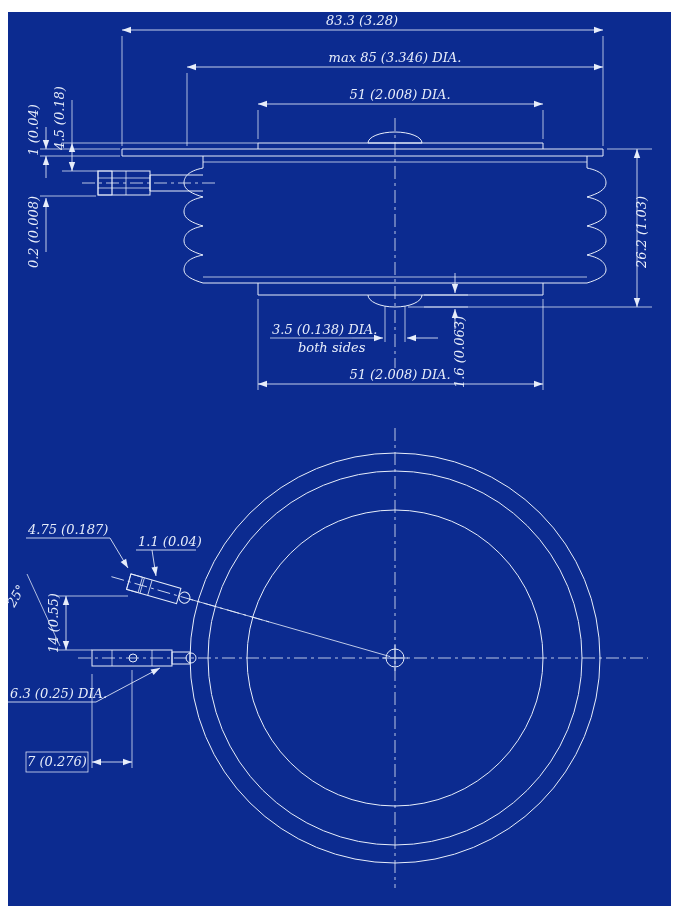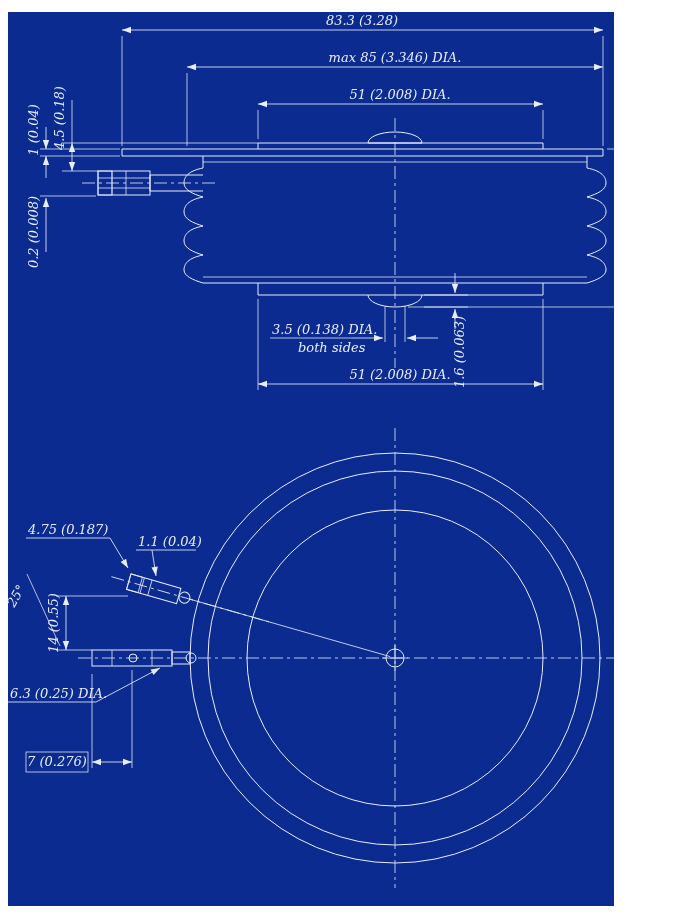--- a/index.html
+++ b/index.html
@@ -1,16 +1,16 @@
 <!DOCTYPE html>
 <html style="--bg: #0c2b90; --line: #e7edfa;"><head>
 <meta charset="utf-8">
 <style>
   html,body{margin:0;padding:0;background:#ffffff;}
-  .stage{position:relative;width:614px;height:918px;background:#ffffff;overflow:hidden;}
+  .stage{position:relative;width:679px;height:918px;background:#ffffff;overflow:hidden;}
   svg{display:block}
   .sheet{fill:var(--bg,#0c2b90);}
   .s{stroke:var(--line,#e7edfa);stroke-width:1;fill:none;}
   .thin{stroke-width:.75;}
   .dim{stroke-width:.85;}
   .cl{stroke-dasharray:13 4 3 4;stroke-width:.8;}
   .arrfill{fill:var(--line,#e7edfa);stroke:none;}
   .txt{font:italic 13px "DejaVu Serif", serif;fill:var(--line,#eef2ff);}
 </style>
 </head>

